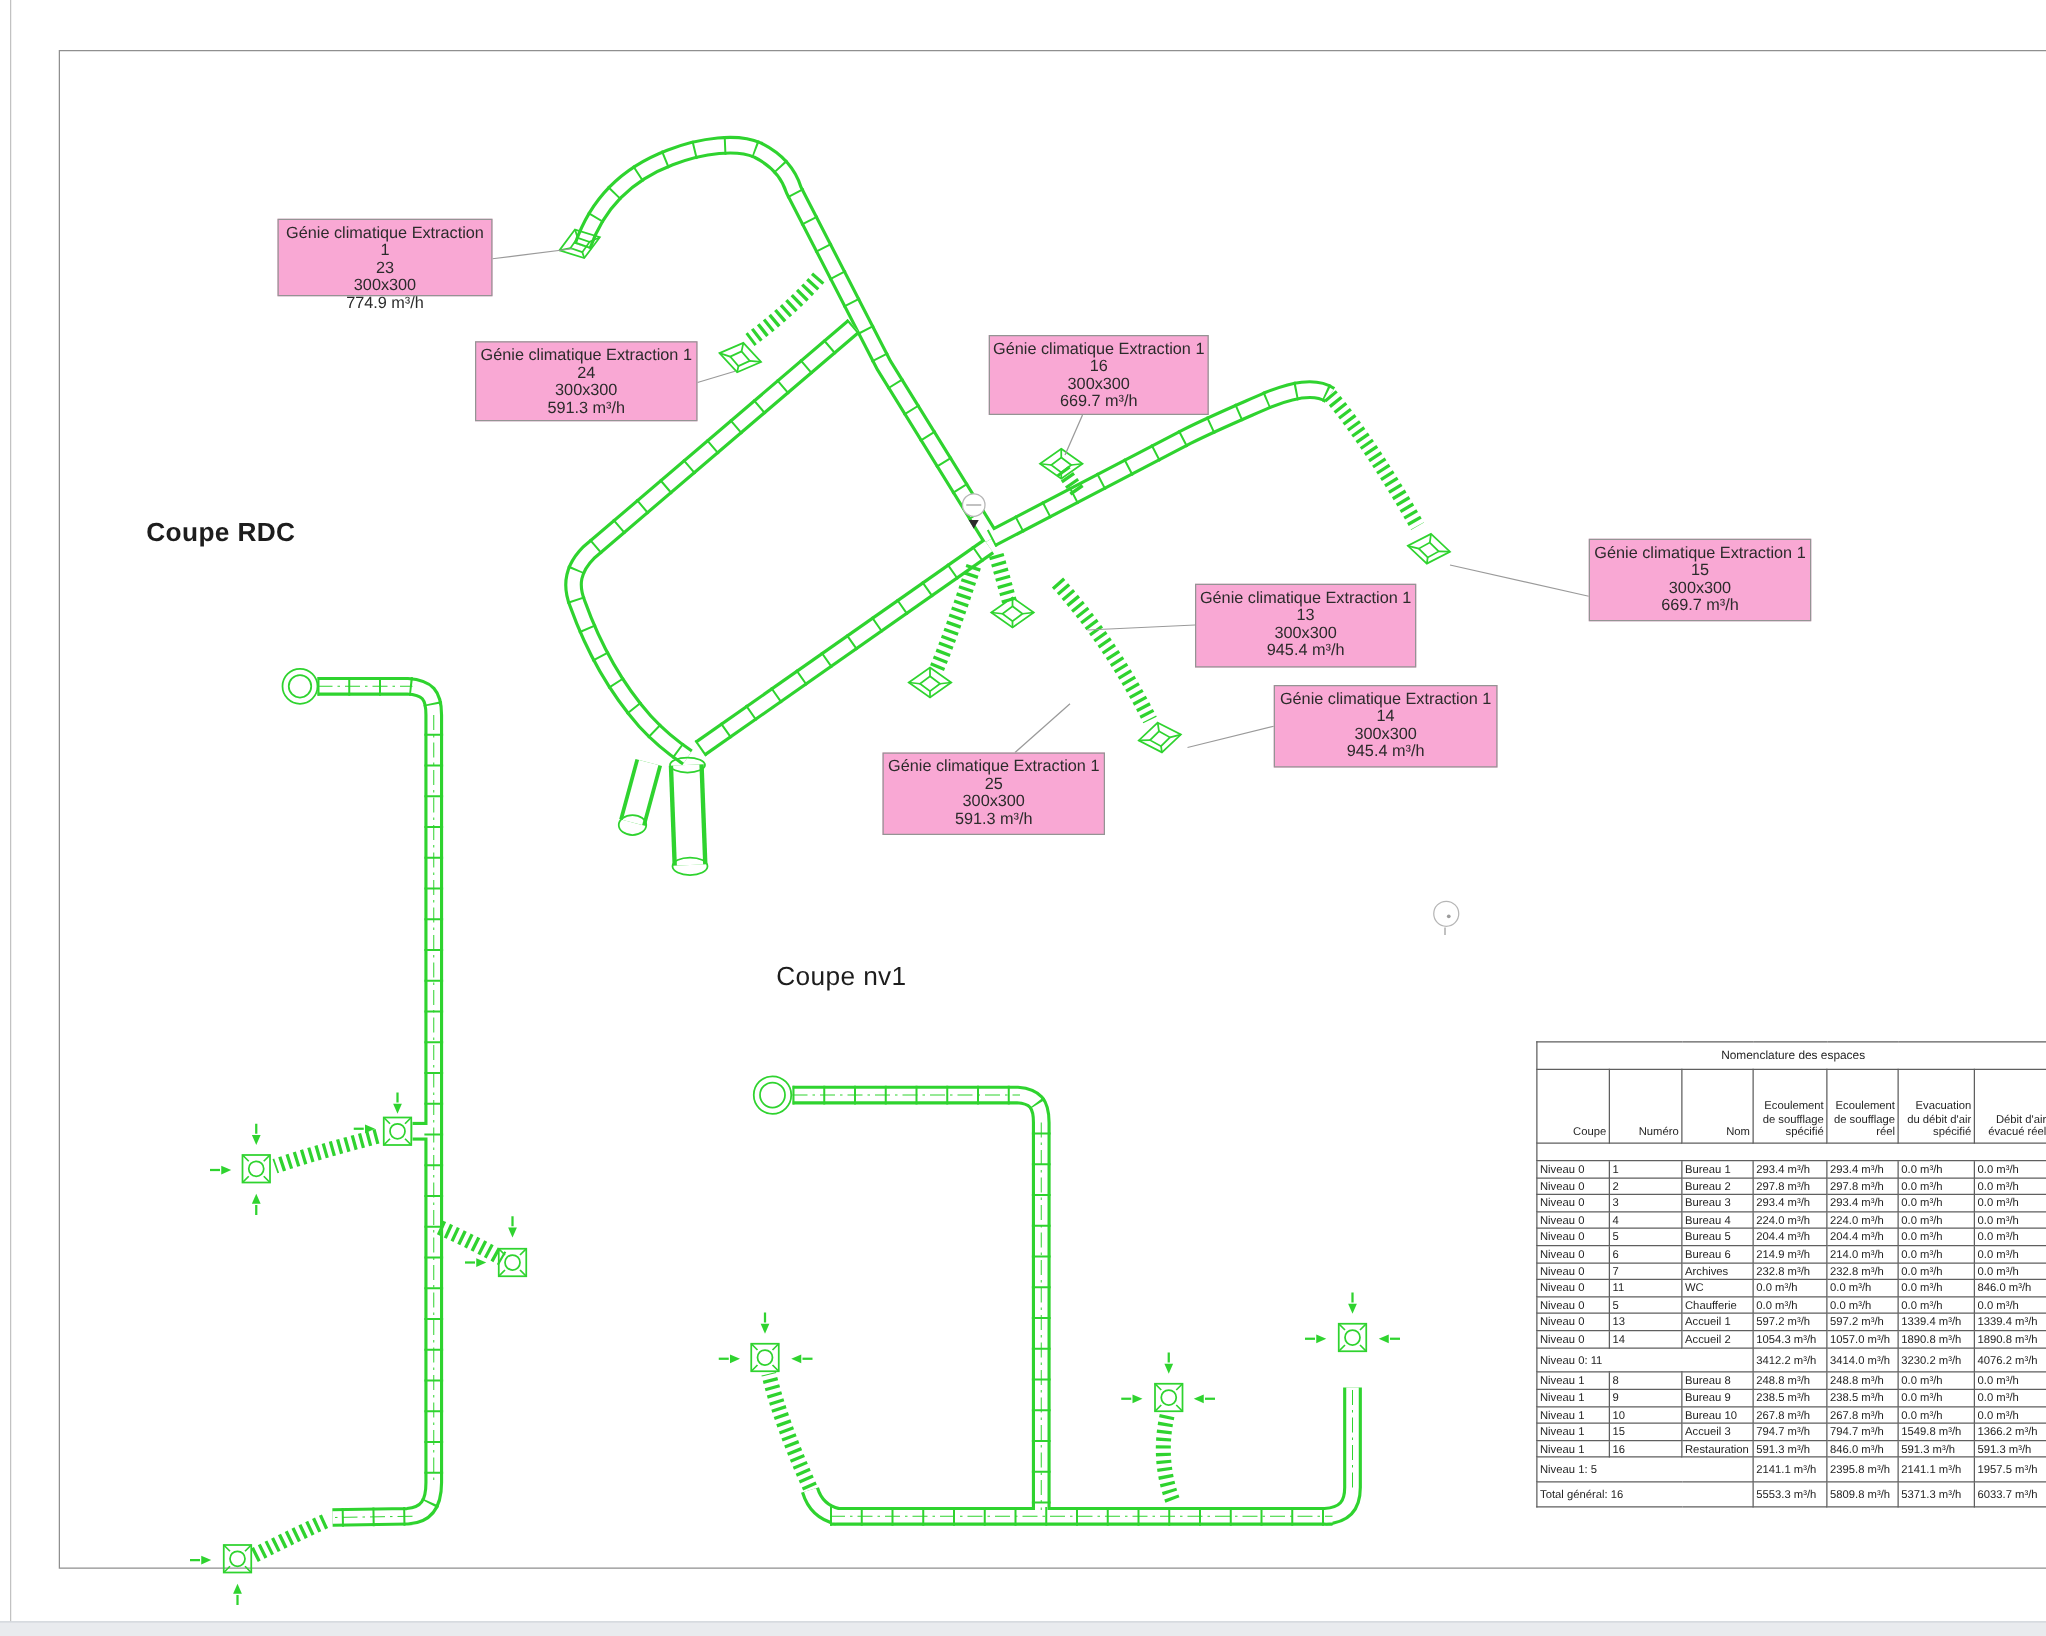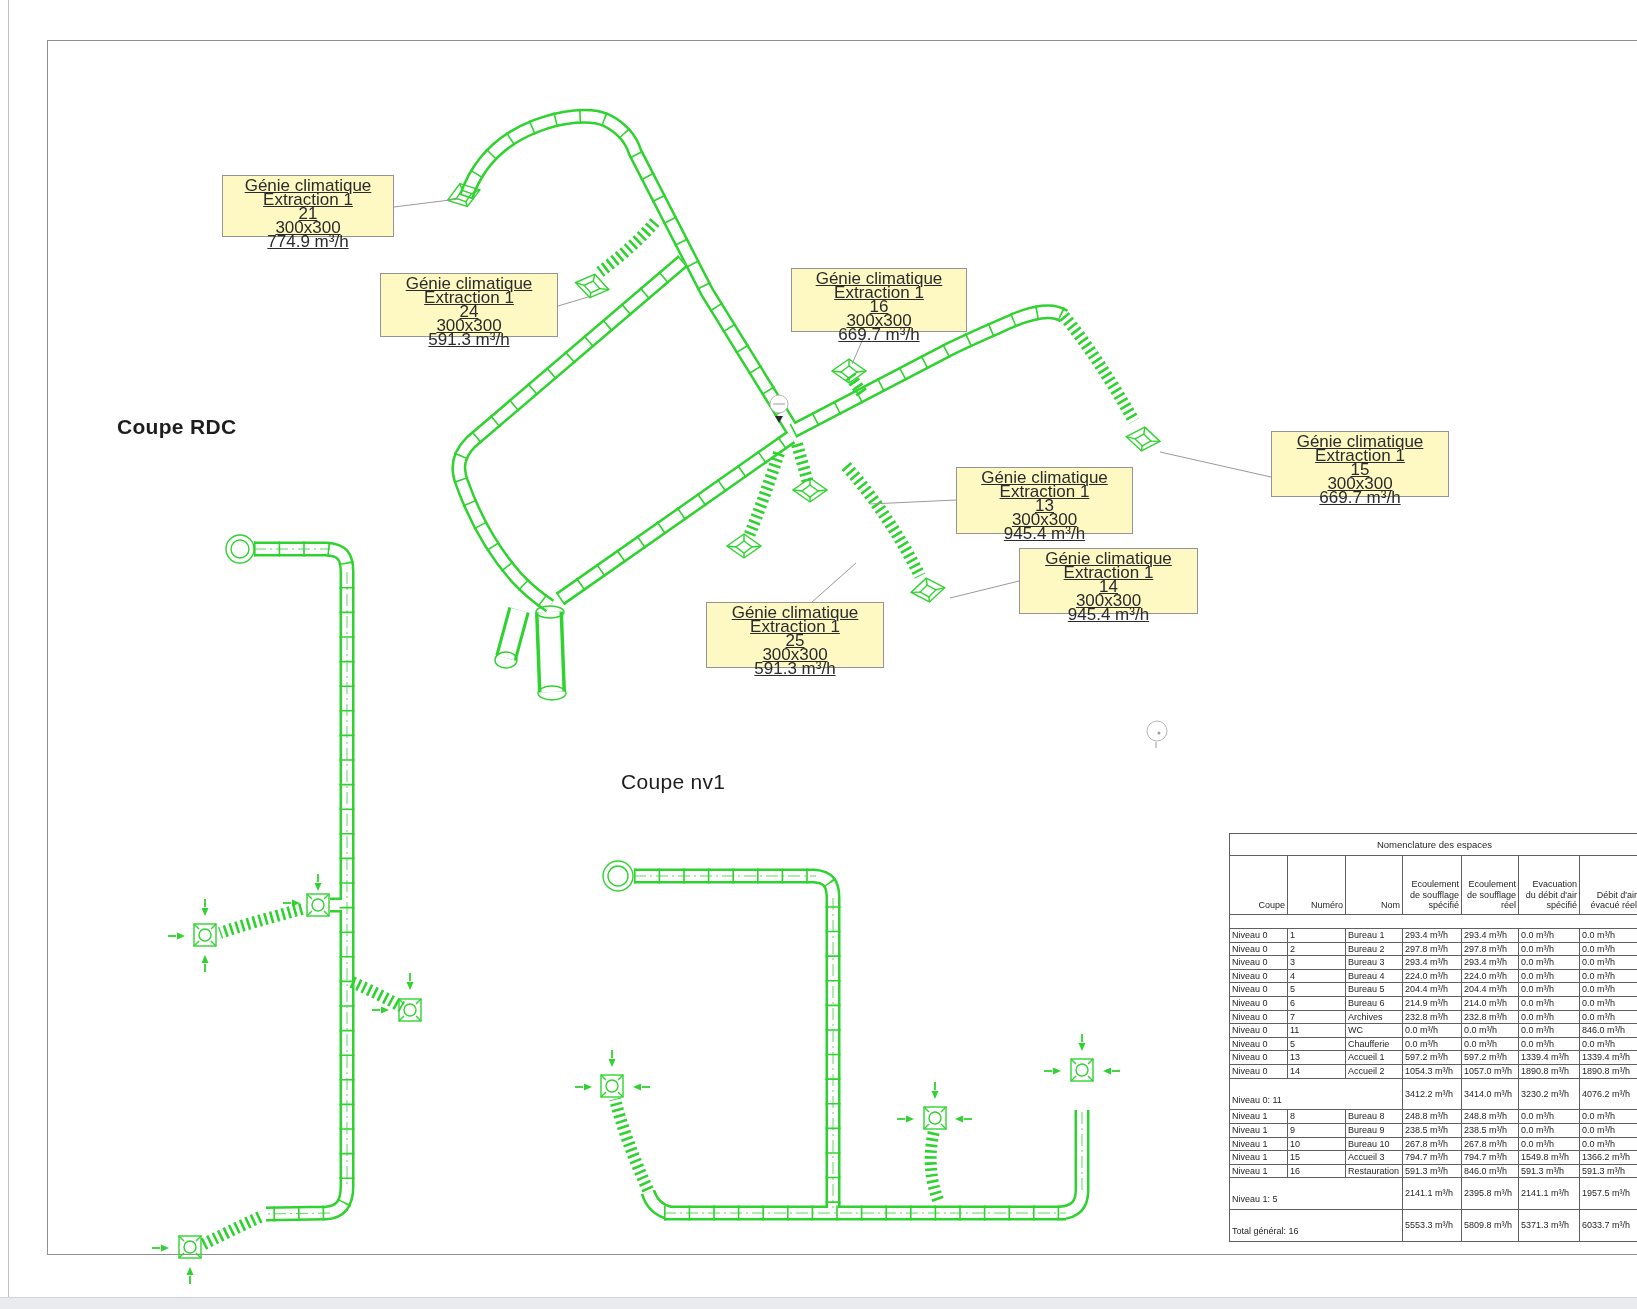--- a/index.html
+++ b/index.html
@@ -9,23 +9,23 @@
   }
   .left-edge-line{position:absolute;left:8px;top:0;width:1px;height:1309px;background:#c2c2c2;}
   .sheet-border{position:absolute;left:47px;top:40px;width:1600px;height:1213px;border:1px solid #8f8f8f;background:transparent;}
   .bottom-band{position:absolute;left:0;top:1297px;width:1637px;height:12px;background:#e9ebee;border-top:1px solid #cfd4d9;}
 
   .view-title{position:absolute;font-size:21px;color:#1d1d1d;letter-spacing:.3px;}
   #title-rdc{left:117px;top:415px;font-weight:bold;}
   #title-nv1{left:621px;top:770px;text-align:right;}
 
   .anno{
-    position:absolute;background:#fef9c3;border:1px solid #949494;
-    text-align:center;font-size:17px;line-height:14px;color:#2b2b2b;
-    padding:3px 2px;box-sizing:border-box;text-decoration:underline;
+    position:absolute;background:#f9a8d4;border:1px solid #949494;
+    text-align:center;font-size:13px;line-height:14px;color:#2b2b2b;
+    padding:3px 2px;box-sizing:border-box;
   }
   .anno span{display:block;}
   #a23{left:222px;top:175px;width:172px;height:62px;}
   #a24{left:380px;top:273px;width:178px;height:64px;}
   #a16{left:791px;top:268px;width:176px;height:64px;}
   #a15{left:1271px;top:431px;width:178px;height:66px;}
   #a13{left:956px;top:467px;width:177px;height:67px;}
   #a14{left:1019px;top:548px;width:179px;height:66px;}
   #a25{left:706px;top:602px;width:178px;height:66px;}
 
@@ -47,21 +47,21 @@
     border-collapse:collapse;table-layout:fixed;background:#fff;
     font-size:9px;color:#1f1f1f;
   }
   .nmtable td,.nmtable th{
     border:1px solid #5f5f5f;padding:1px 2px;line-height:1.18;
     font-weight:normal;text-align:left;vertical-align:middle;overflow:hidden;
   }
   .nmtable td.ttl{text-align:center;height:19px;font-size:9.5px;}
   .nmtable th{text-align:right;vertical-align:bottom;height:54px;padding-bottom:3px;}
   .nmtable td.spacer{height:11px;}
-  .nmtable td.rowlabel{padding-top:16px;padding-bottom:4px;}
+  .nmtable td.rowlabel{padding-top:4px;padding-bottom:4px;}
   .nmtable td.nom{word-break:break-all;overflow-wrap:anywhere;}
 </style>
 </head>
 <body>
 
 <div class="left-edge-line"></div>
 <div class="sheet-border"></div>
 <div class="bottom-band"></div>
 
 <svg class="draw" width="1637" height="1309" viewBox="0 0 1637 1309">
@@ -222,21 +222,21 @@
     <circle cx="1159" cy="733" r="1.5" fill="#9c9c9c"></circle>
     <path class="marker-i" d="M1156,742 L1156,748"></path>
   </g>
 </svg>
 
 <div class="view-title" id="title-rdc">Coupe RDC</div>
 <div class="view-title" id="title-nv1">Coupe nv1</div>
 
 <div class="anno" id="a23">
   <span>Génie climatique Extraction 1</span>
-  <span>21</span>
+  <span>23</span>
   <span>300x300</span>
   <span>774.9 m³/h</span>
 </div>
 <div class="anno" id="a24">
   <span>Génie climatique Extraction 1</span>
   <span>24</span>
   <span>300x300</span>
   <span>591.3 m³/h</span>
 </div>
 <div class="anno" id="a16">

